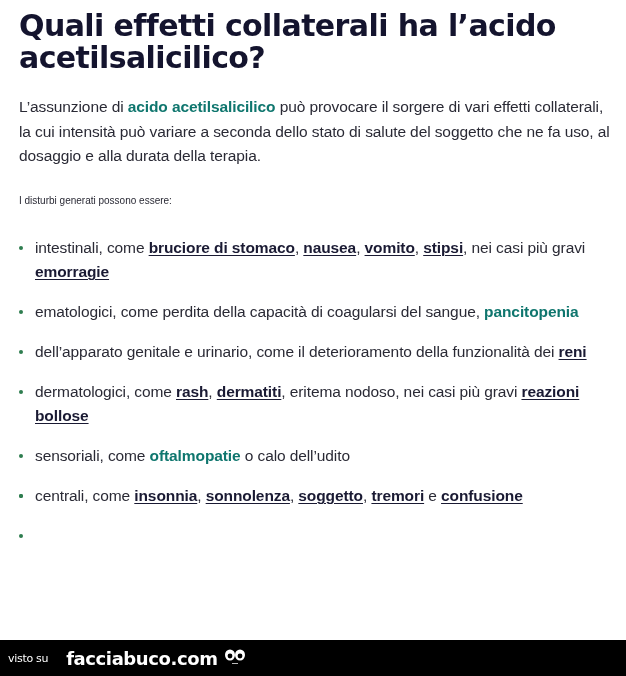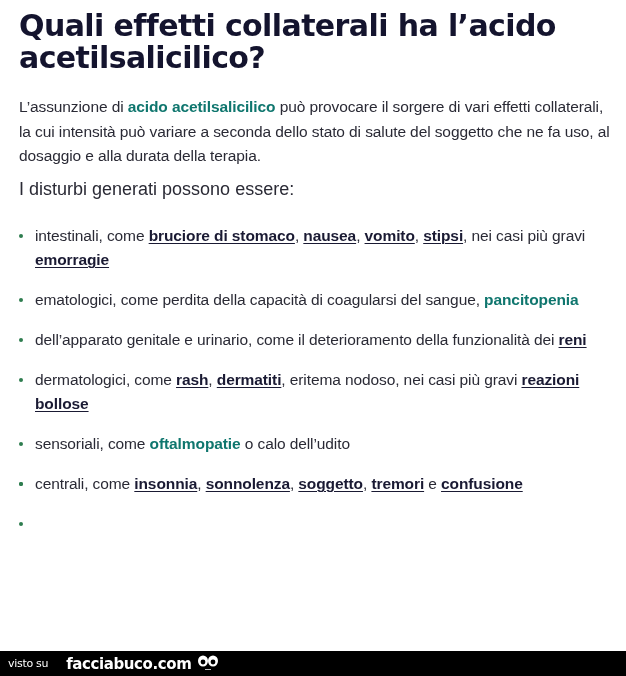--- a/index.html
+++ b/index.html
@@ -34,22 +34,22 @@
       margin: 21px 0 0 0;
       font-size: 15.5px;
       line-height: 24.5px;
       color: #2a2a35;
       letter-spacing: -0.1px;
     }
     .intro b, .bullet-text b {
       color: #0f766e;
     }
     .lead {
-      margin: 8px 0 0 0;
-      font-size: 18px;
+      margin: 20px 0 0 0;
+      font-size: 10px;
       line-height: 24.5px;
       color: #2a2a35;
     }
     ul.effects {
       list-style: none;
       margin: 23px 0 8px 0;
       padding: 0;
     }
     ul.effects li {
       position: relative;
@@ -74,37 +74,37 @@
       font-weight: bold;
       text-decoration: underline;
       text-underline-offset: 2px;
       text-decoration-thickness: 1px;
     }
     .footer {
       position: absolute;
       left: 0;
       bottom: 0;
       width: 626px;
-      height: 25px;
+      height: 36px;
       background: #000000;
       color: #ffffff;
       display: flex;
       align-items: center;
     }
     .footer .visto {
       font-family: "DejaVu Sans", sans-serif;
       font-size: 11px;
       margin-left: 8px;
       letter-spacing: -0.3px;
       color: #ffffff;
     }
     .footer .site {
       font-family: "DejaVu Sans", sans-serif;
       font-weight: bold;
-      font-size: 15px;
+      font-size: 18px;
       margin-left: 18px;
       letter-spacing: -0.4px;
       color: #ffffff;
     }
     .footer .eyes {
       margin-left: 6px;
       margin-top: -4px;
       position: relative;
       width: 22px;
       height: 16px;

